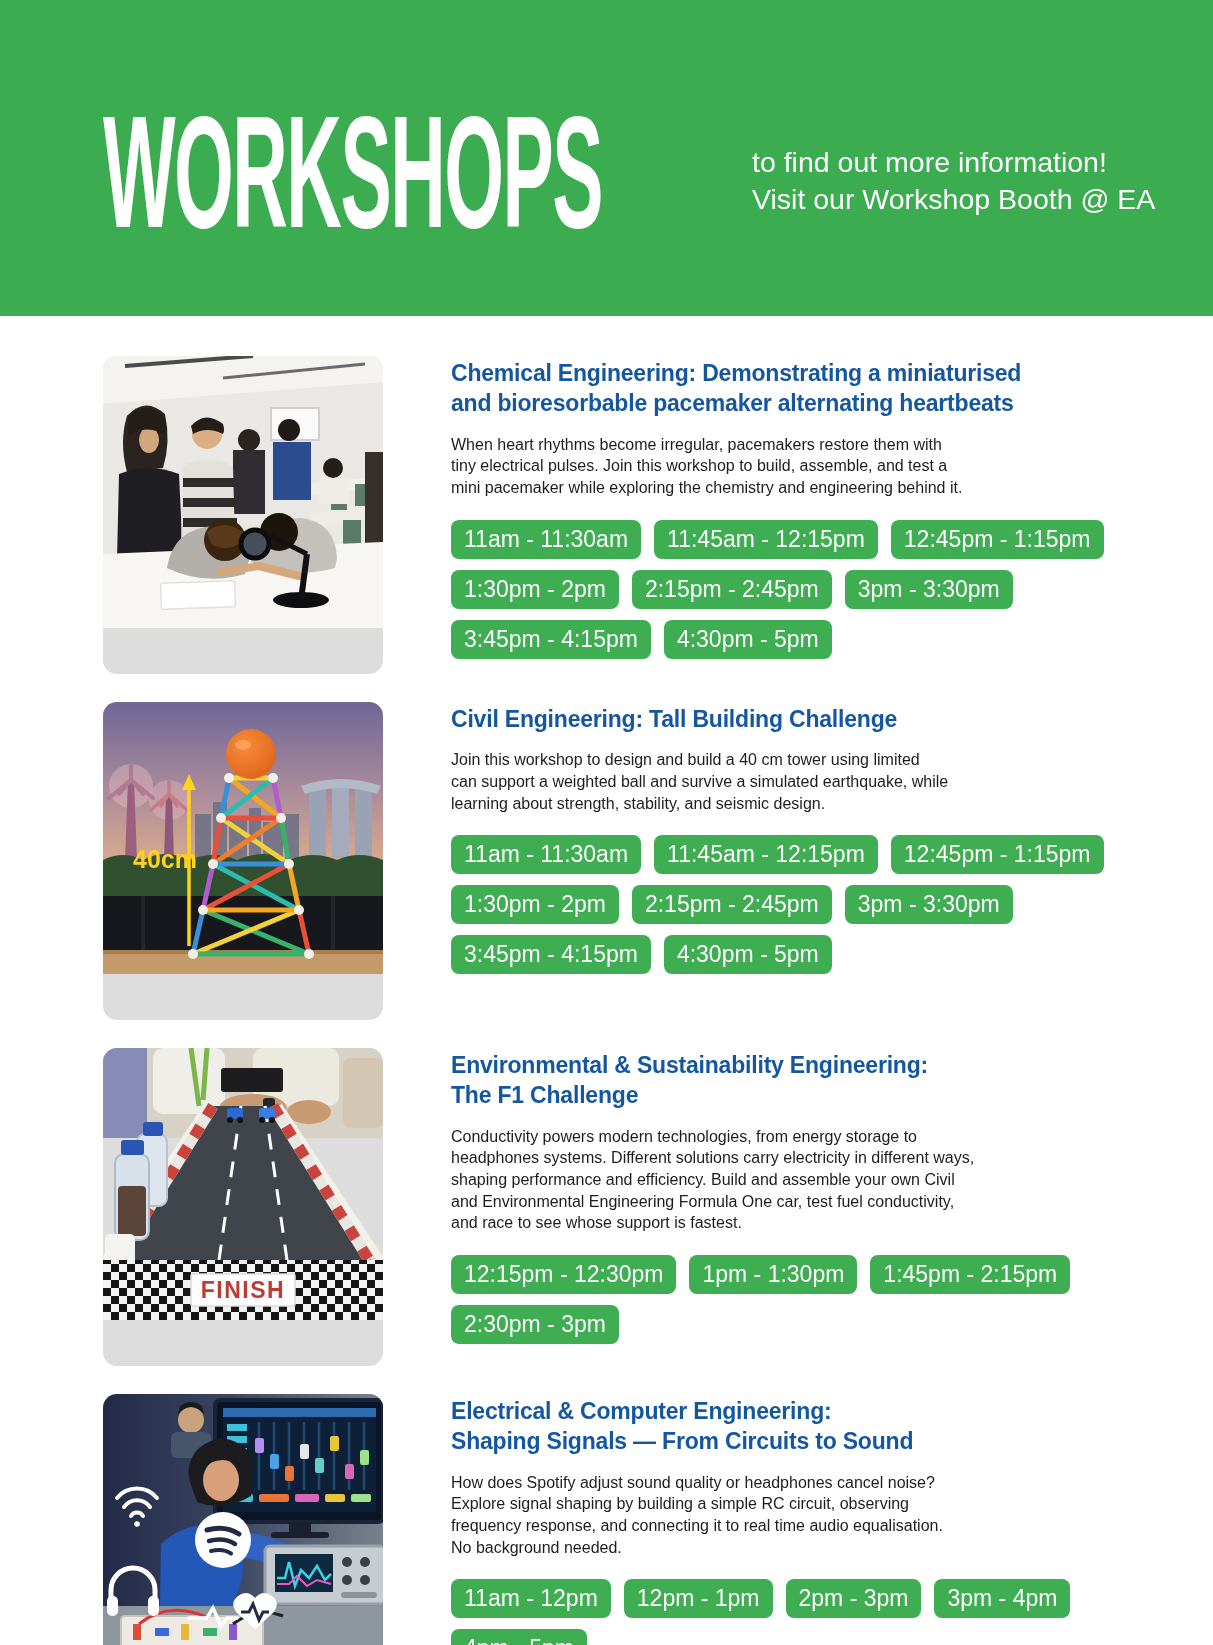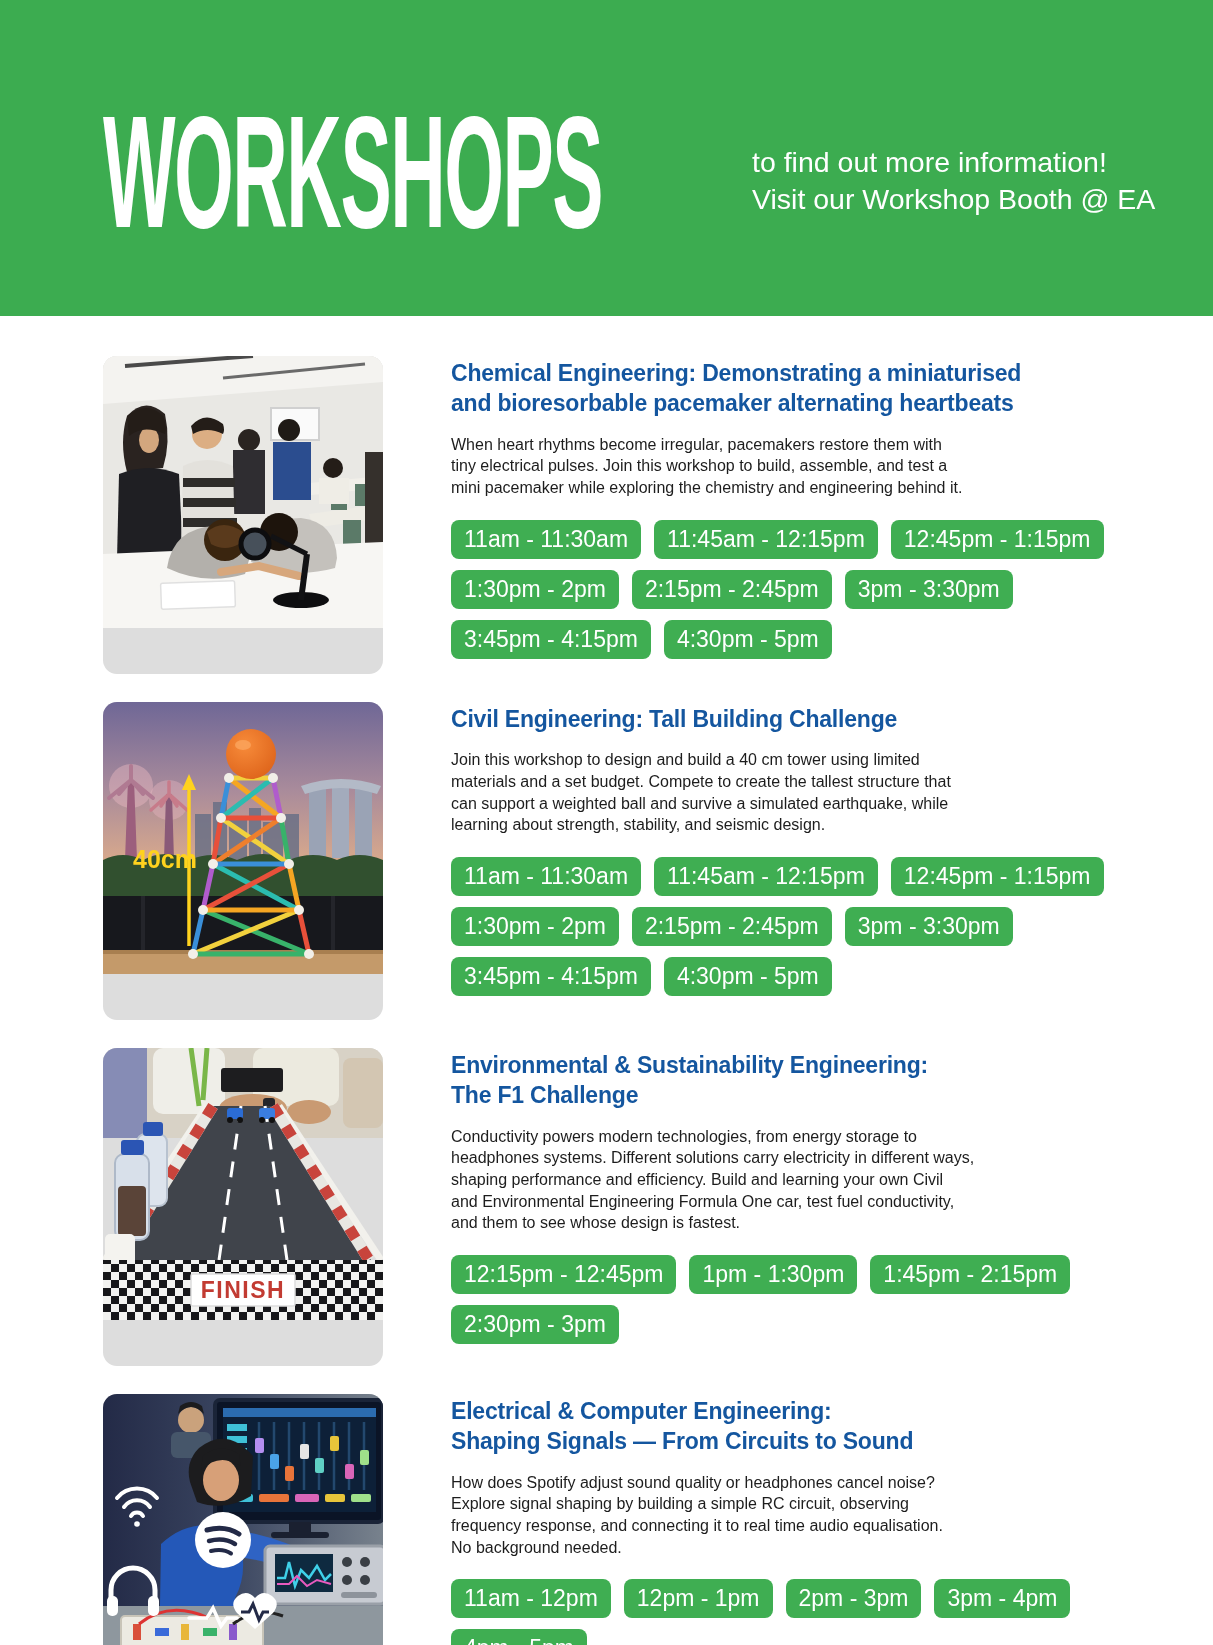--- a/index.html
+++ b/index.html
@@ -232,21 +232,20 @@
           </g>
         </svg>
       </div>
       <div class="info">
         <h2 class="w-title">
           <div>Civil Engineering: Tall Building Challenge</div>
           <div></div>
         </h2>
         <div class="w-desc">
           <div>Join this workshop to design and build a 40 cm tower using limited</div>
-          <div>materials and a set budget. Compete to create the tallest structure that</div>
           <div>can support a weighted ball and survive a simulated earthquake, while</div>
           <div>learning about strength, stability, and seismic design.</div>
         </div>
         <div class="slots">
           <button class="slot">11am - 11:30am</button>
           <button class="slot">11:45am - 12:15pm</button>
           <button class="slot">12:45pm - 1:15pm</button>
           <button class="slot">1:30pm - 2pm</button>
           <button class="slot">2:15pm - 2:45pm</button>
           <button class="slot">3pm - 3:30pm</button>
@@ -314,26 +313,26 @@
         </svg>
       </div>
       <div class="info">
         <h2 class="w-title">
           <div>Environmental &amp; Sustainability Engineering:</div>
           <div>The F1 Challenge</div>
         </h2>
         <div class="w-desc">
           <div>Conductivity powers modern technologies, from energy storage to</div>
           <div>headphones systems. Different solutions carry electricity in different ways,</div>
-          <div>shaping performance and efficiency. Build and learning your own Civil</div>
+          <div>shaping performance and efficiency. Build and assemble your own Civil</div>
           <div>and Environmental Engineering Formula One car, test fuel conductivity,</div>
-          <div>and them to see whose design is fastest.</div>
+          <div>and race to see whose support is fastest.</div>
         </div>
         <div class="slots">
-          <button class="slot">12:15pm - 12:45pm</button>
+          <button class="slot">12:15pm - 12:30pm</button>
           <button class="slot">1pm - 1:30pm</button>
           <button class="slot">1:45pm - 2:15pm</button>
           <button class="slot">2:30pm - 3pm</button>
         </div>
       </div>
     </section>
 
     <section class="workshop">
       <div class="photo">
         <svg viewBox="0 0 280 272">

